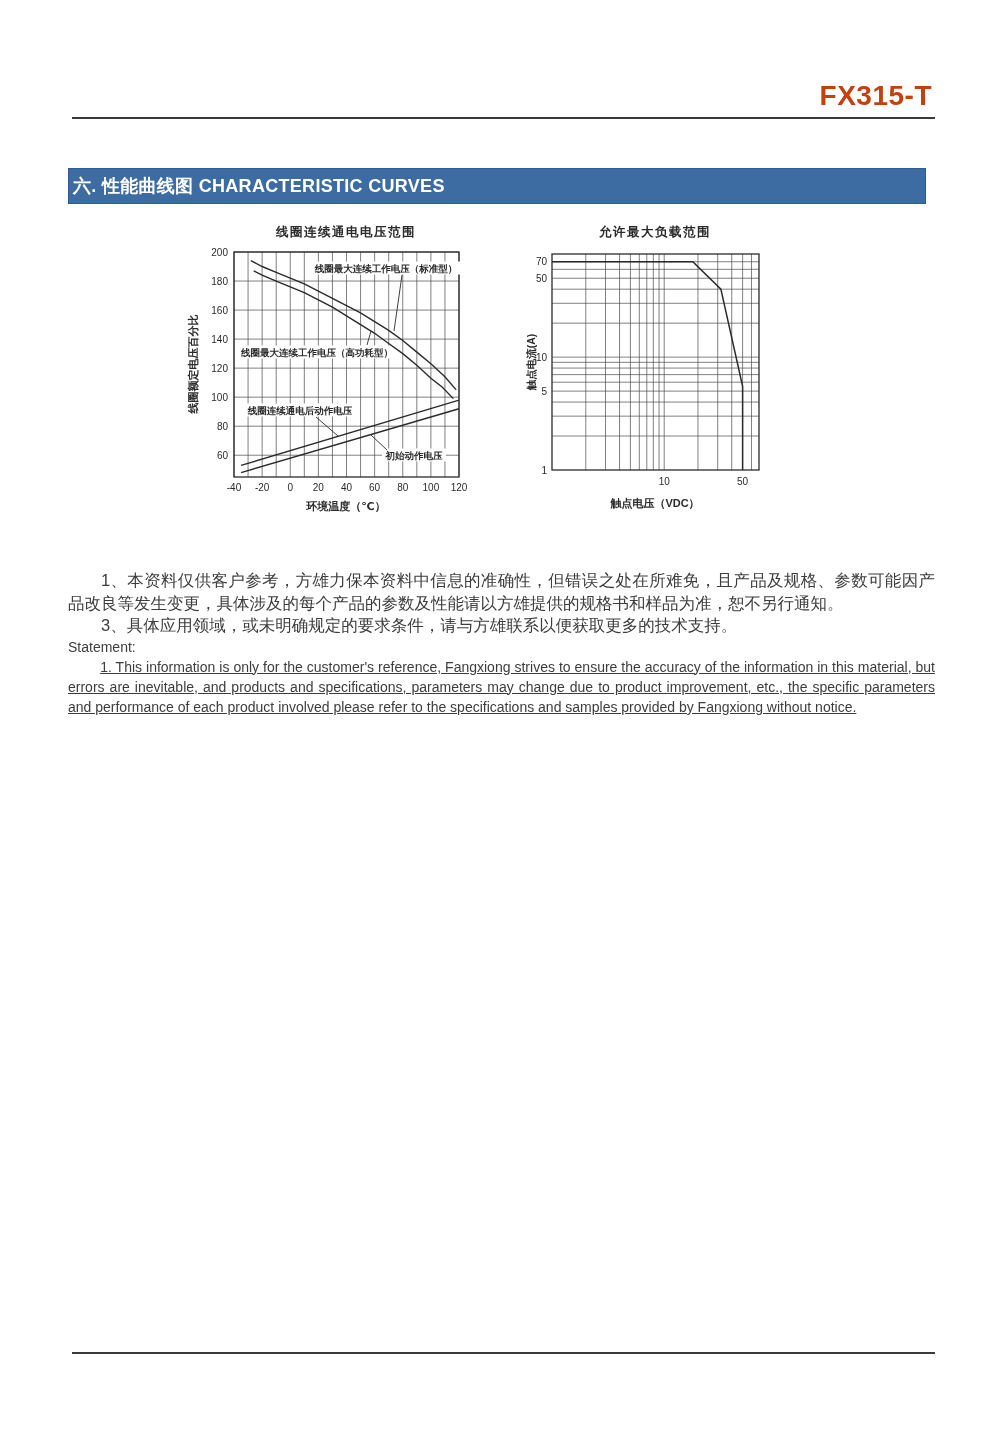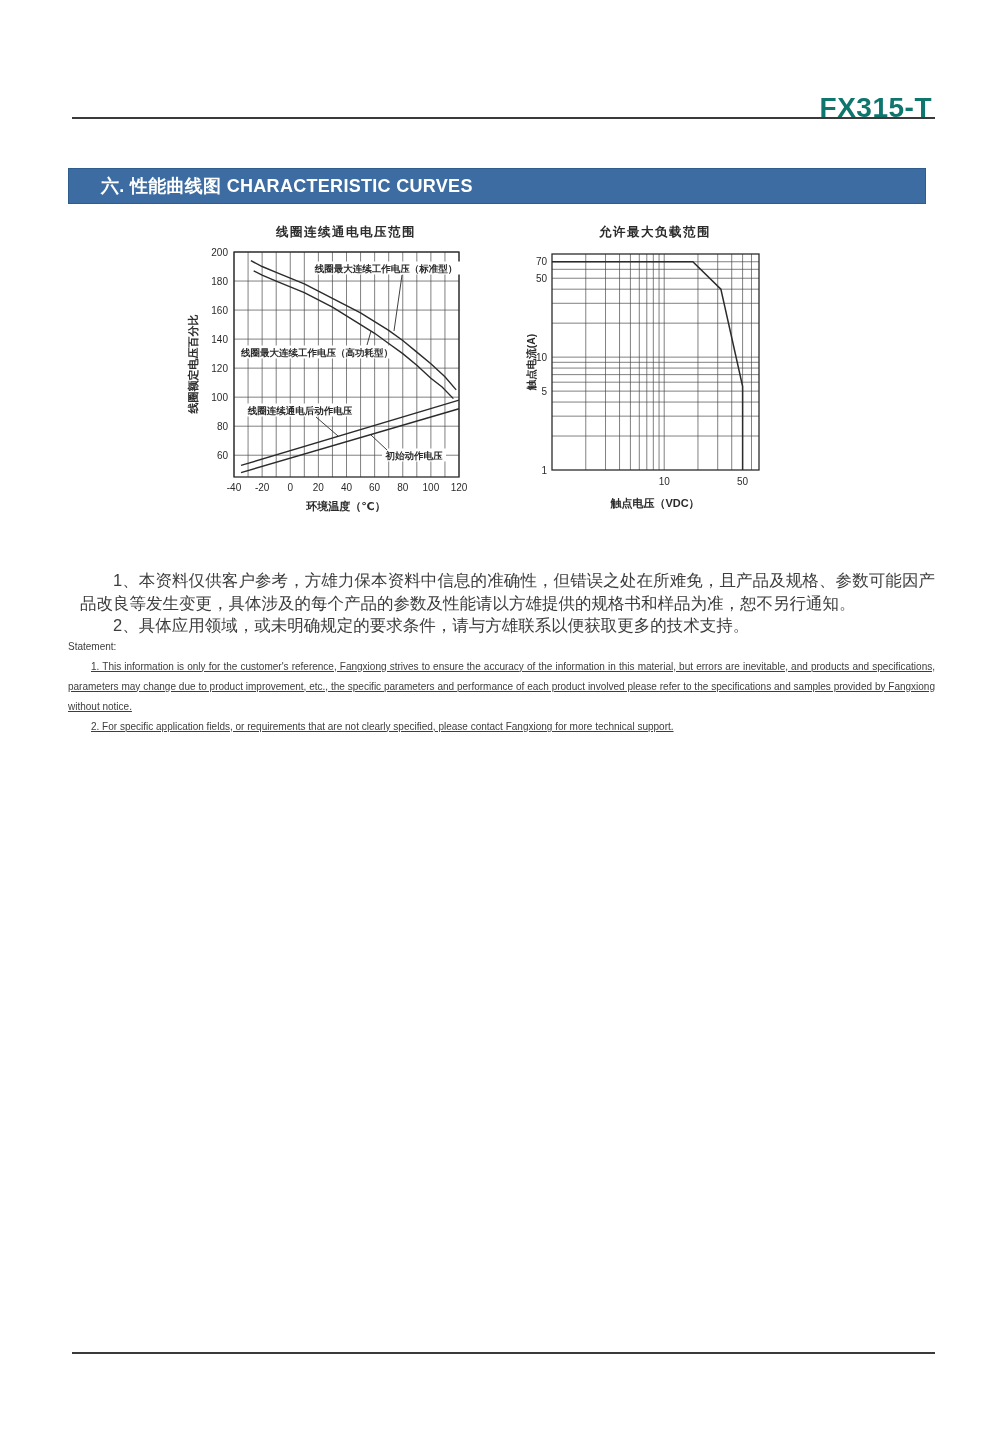--- a/index.html
+++ b/index.html
@@ -2,43 +2,43 @@
 <html><head>
 <meta charset="utf-8">
 <style>
   html,body { margin:0; padding:0; background:#ffffff; }
   .page {
     position:relative; width:1000px; height:1431px; background:#ffffff;
     font-family:"Liberation Sans","DejaVu Sans",sans-serif; color:#3d3d3d;
     overflow:hidden;
   }
   .model {
-    position:absolute; top:92px; right:68px;
-    font-size:28px; font-weight:bold; color:#0f766e; letter-spacing:.5px;
+    position:absolute; top:80px; right:68px;
+    font-size:28px; font-weight:bold; color:#c2410c; letter-spacing:.5px;
   }
   .rule { position:absolute; left:72px; width:863px; height:2px; background:#3a3a3a; }
   .rule.top { top:117px; }
   .rule.bottom { top:1352px; }
   .banner {
     position:absolute; left:68px; top:168px; width:858px; height:36px;
     background:#3D6CA2; border:1px solid #2E5C8E; box-sizing:border-box;
     display:flex; align-items:center;
   }
   .banner span {
-    color:#ffffff; font-weight:bold; font-size:18px; padding-left:32px;
+    color:#ffffff; font-weight:bold; font-size:18px; padding-left:4px;
     letter-spacing:.3px; white-space:nowrap;
   }
   svg.chart { position:absolute; }
   #chart-left  { left:183px; top:222px; }
   #chart-right { left:525px; top:222px; }
   .statement { position:absolute; left:68px; top:569px; width:867px; }
   .statement p { margin:0; }
   .zh { font-size:16.5px; line-height:22.5px; text-align:justify; }
-  .zh.ind { text-indent:2em;margin-left:12px; }
-  .en { font-size:10px; line-height:20px; text-align:justify; }
+  .zh.ind { text-indent:2em; }
+  .en { font-size:14px; line-height:20px; text-align:justify; }
   .en.ind { text-indent:2.3em;text-decoration:underline; }
 </style>
 </head>
 <body>
 
 <div class="page">
 
   <div class="model">FX315-T</div>
   <div class="rule top"></div>
 
@@ -149,20 +149,19 @@
       <text x="22" y="251.5" text-anchor="end" font-size="10" font-family="&quot;Liberation Sans&quot;,&quot;DejaVu Sans&quot;,sans-serif" fill="#2B2B2B">1</text>
       <text x="139.18916041903145" y="263" text-anchor="middle" font-size="10" font-family="&quot;Liberation Sans&quot;,&quot;DejaVu Sans&quot;,sans-serif" fill="#2B2B2B">10</text>
       <text x="217.60601836357617" y="263" text-anchor="middle" font-size="10" font-family="&quot;Liberation Sans&quot;,&quot;DejaVu Sans&quot;,sans-serif" fill="#2B2B2B">50</text>
       <text x="130" y="14" text-anchor="middle" font-size="12.5" font-weight="bold" font-family="&quot;Liberation Sans&quot;,&quot;DejaVu Sans&quot;,sans-serif" fill="#2B2B2B" letter-spacing="1.5">允许最大负载范围</text>
       <text x="130" y="285" text-anchor="middle" font-size="11" font-weight="bold" font-family="&quot;Liberation Sans&quot;,&quot;DejaVu Sans&quot;,sans-serif" fill="#2B2B2B">触点电压（VDC）</text>
       <text x="10" y="140" text-anchor="middle" font-size="10.5" font-weight="bold" font-family="&quot;Liberation Sans&quot;,&quot;DejaVu Sans&quot;,sans-serif" fill="#2B2B2B" transform="rotate(-90,10,140)">触点电流(A)</text>
     </svg>
 
   <div class="statement">
     <p class="zh ind">1、本资料仅供客户参考，方雄力保本资料中信息的准确性，但错误之处在所难免，且产品及规格、参数可能因产品改良等发生变更，具体涉及的每个产品的参数及性能请以方雄提供的规格书和样品为准，恕不另行通知。</p>
-    <p class="zh ind">2、具体应用领域，或未明确规定的要求条件，请与方雄联系以便获取更多的技术支持。</p>
+    <p class="zh ind">3、具体应用领域，或未明确规定的要求条件，请与方雄联系以便获取更多的技术支持。</p>
     <p class="en">Statement:</p>
     <p class="en ind">1. This information is only for the customer's reference, Fangxiong strives to ensure the accuracy of the information in this material, but errors are inevitable, and products and specifications, parameters may change due to product improvement, etc., the specific parameters and performance of each product involved please refer to the specifications and samples provided by Fangxiong without notice.</p>
-    <p class="en ind">2. For specific application fields, or requirements that are not clearly specified, please contact Fangxiong for more technical support.</p>
   </div>
 
   <div class="rule bottom"></div>
 </div>
 
 </body></html>

